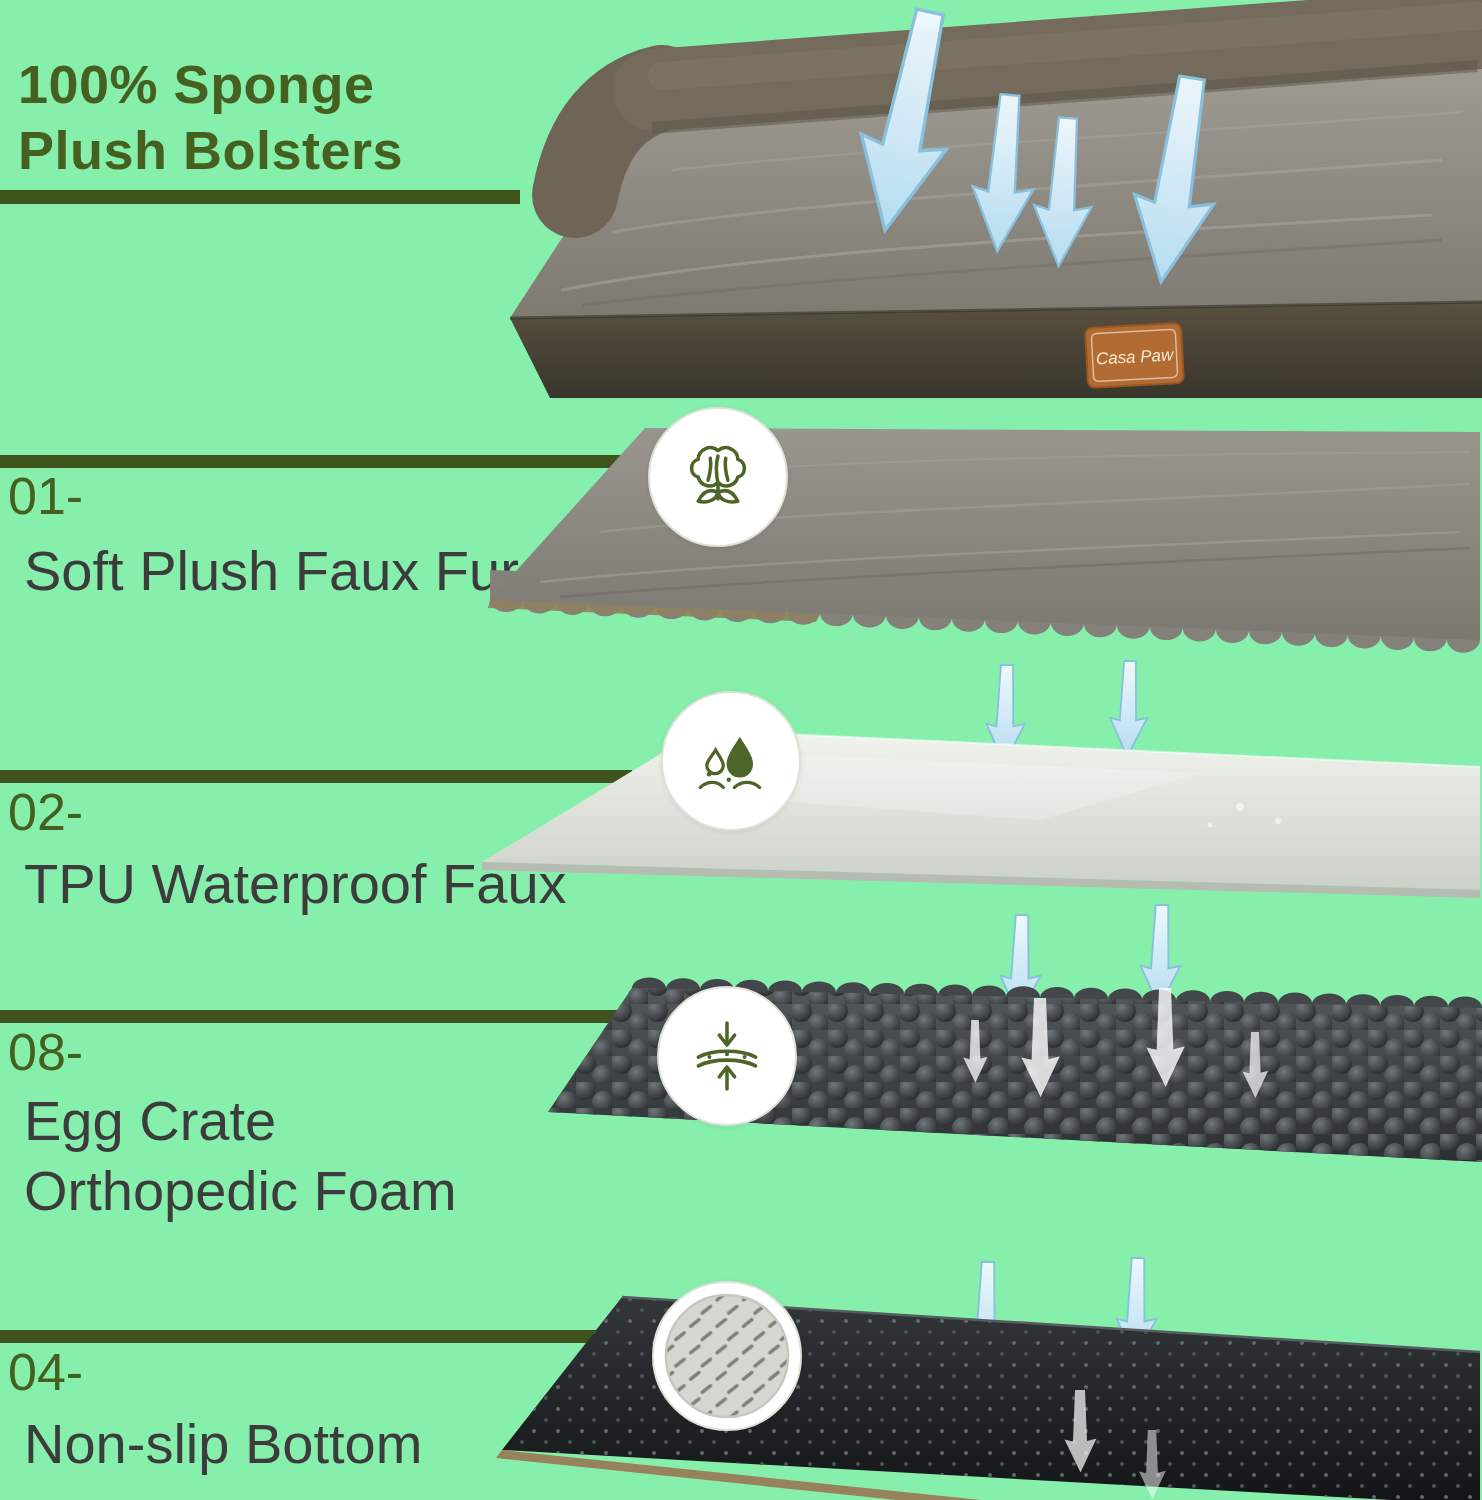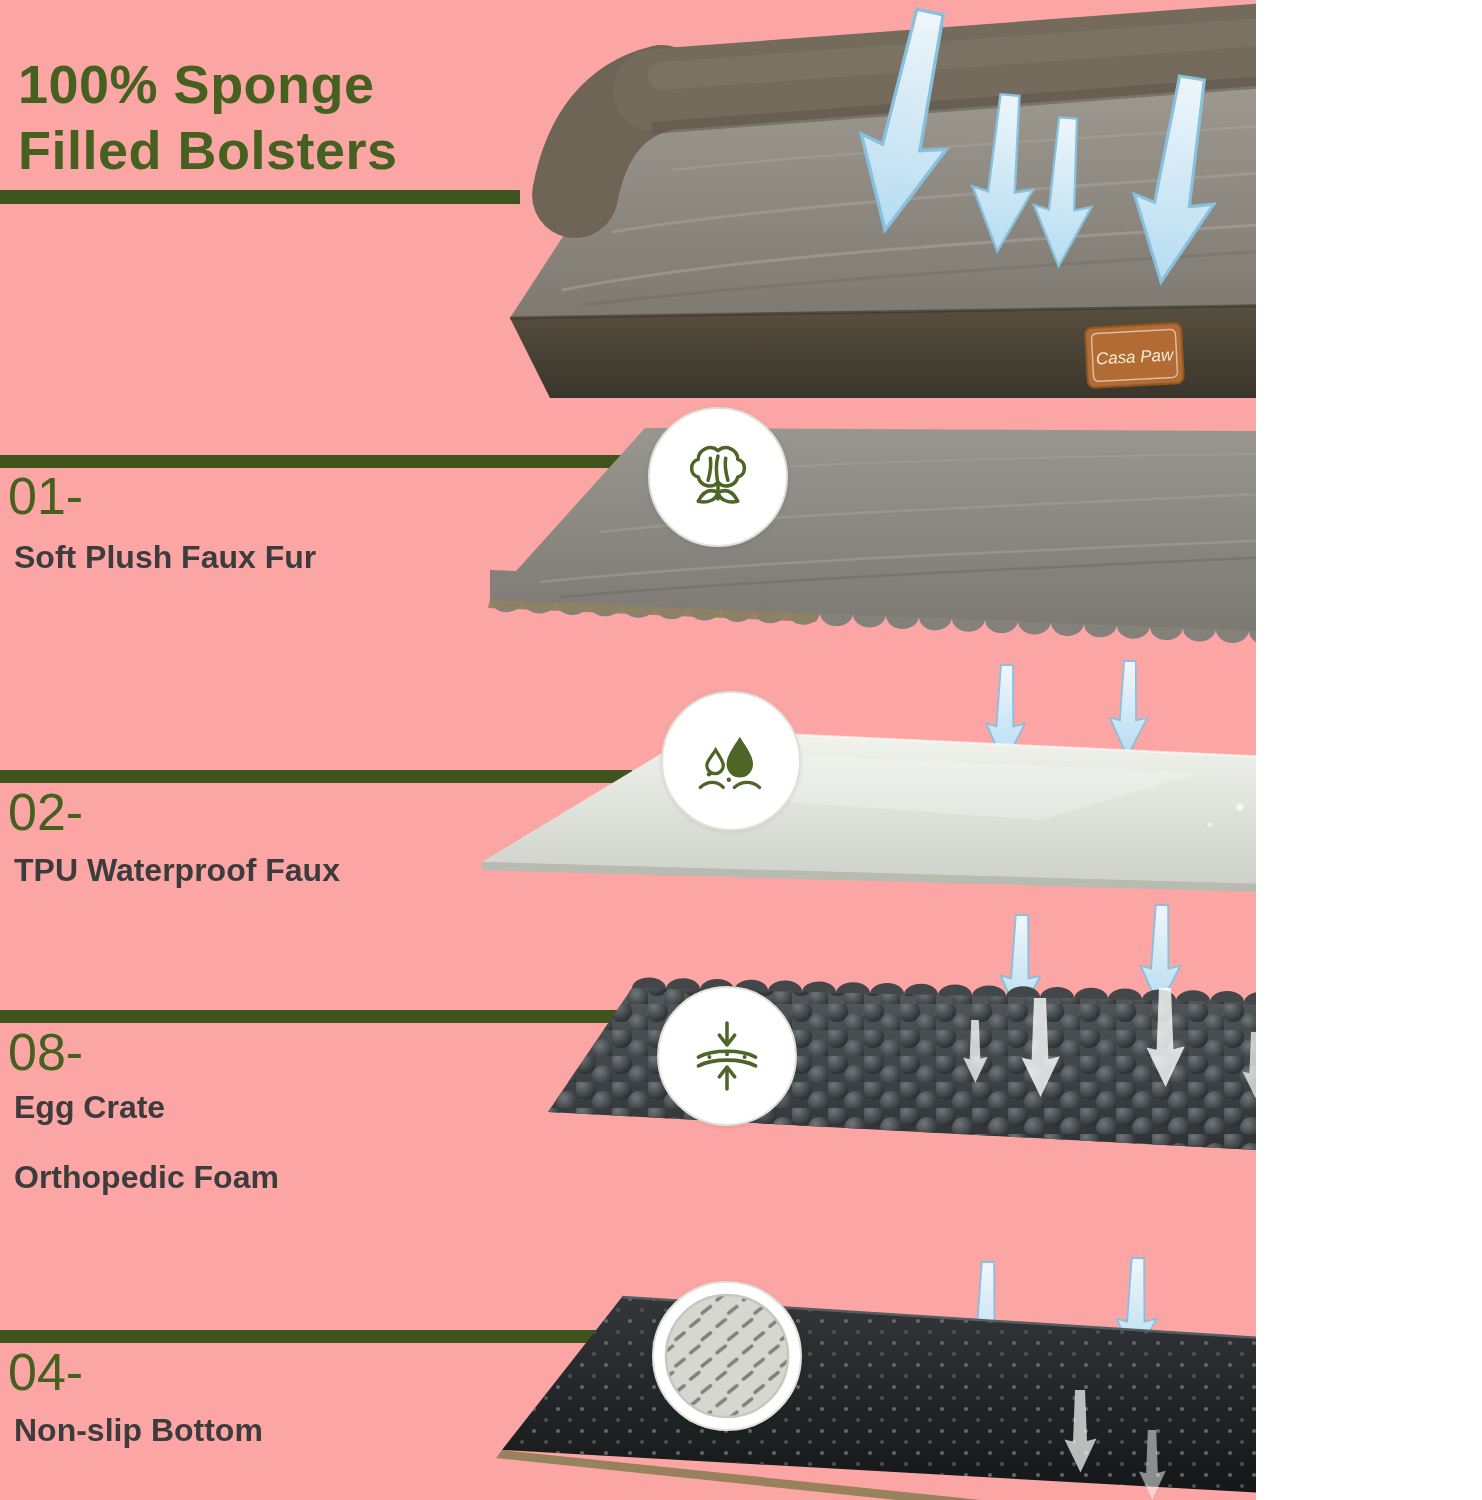--- a/index.html
+++ b/index.html
@@ -1,23 +1,23 @@
 <!DOCTYPE html>
 <html style="--text_green: #46601f; --bar_green: #3e541c; --label_dark: #3c3c3c; --arrow_blue: #b5dcf1; --fur_gray: #8d8a84; --foam_dark: #3a3e40; --bottom_black: #1d2022; --tag_orange: #b26b33;"><head>
 <meta charset="utf-8">
 <style>
   *{margin:0;padding:0;box-sizing:border-box}
   html,body{background:#fff}
   body{font-family:"Liberation Sans",sans-serif;color:#333}
-  .canvas{position:relative;width:1256px;height:1500px;background:#fca5a5;overflow:hidden}
+  .canvas{position:relative;width:1482px;height:1500px;background:#86efac;overflow:hidden}
   .headline{position:absolute;left:18px;top:52px;color:var(--text_green,#46601f);font-size:54px;font-weight:700;line-height:1.22;letter-spacing:.5px}
   .bar{position:absolute;left:0;height:13px;background:var(--bar_green,#3e541c)}
   .bar-head{top:190px;width:520px;height:14px}
   .num{position:absolute;left:8px;color:var(--text_green,#46601f);font-size:52px;font-weight:400;line-height:1}
-  .label{position:absolute;left:14px;color:var(--label_dark,#3c3c3c);font-size:32px;font-weight:700;line-height:1.1;white-space:nowrap}
+  .label{position:absolute;left:24px;color:var(--label_dark,#3c3c3c);font-size:56px;font-weight:400;line-height:1.1;white-space:nowrap}
   .art{position:absolute}
   .badge{position:absolute;background:#fff;border:2px solid #dde1d6;border-radius:50%;display:flex;align-items:center;justify-content:center;box-shadow:0 1px 5px rgba(0,0,0,.08)}
   .badge svg{display:block}
 </style>
 </head>
 <body>
 
 <div class="canvas">
 
   <svg width="0" height="0" style="position:absolute" aria-hidden="true">
@@ -68,21 +68,21 @@
         <path d="M2,6 l5,-4 M9,14 l5,-4" stroke="#80827a" stroke-width="2.2" stroke-linecap="round" fill="none"></path>
       </pattern>
       <g id="arrowShape">
         <path d="M-10,0 L10,0 L14,102 L33,97 L1,165 L-31,99 L-14,103 Z"></path>
       </g>
     </defs>
   </svg>
 
   <header class="headline">
     <div>100% Sponge</div>
-    <div>Filled Bolsters</div>
+    <div>Plush Bolsters</div>
   </header>
   <div class="bar bar-head"></div>
 
   <svg class="art" style="left:492px;top:0;width:990px;height:400px" viewBox="0 0 990 400">
     <g>
       <polygon points="18,318 148,118 990,52 990,302" fill="url(#cushGrad)"></polygon>
       <path d="M70,290 C250,255 500,240 940,215" stroke="#b3aea6" stroke-width="3" fill="none" opacity="0.45"></path>
       <path d="M120,232 C300,202 600,186 950,160" stroke="#b3aea6" stroke-width="3" fill="none" opacity="0.4"></path>
       <path d="M180,170 C380,148 680,134 970,112" stroke="#b3aea6" stroke-width="2.5" fill="none" opacity="0.35"></path>
       <path d="M90,305 C300,280 600,262 950,240" stroke="#6e6a62" stroke-width="3" fill="none" opacity="0.4"></path>

